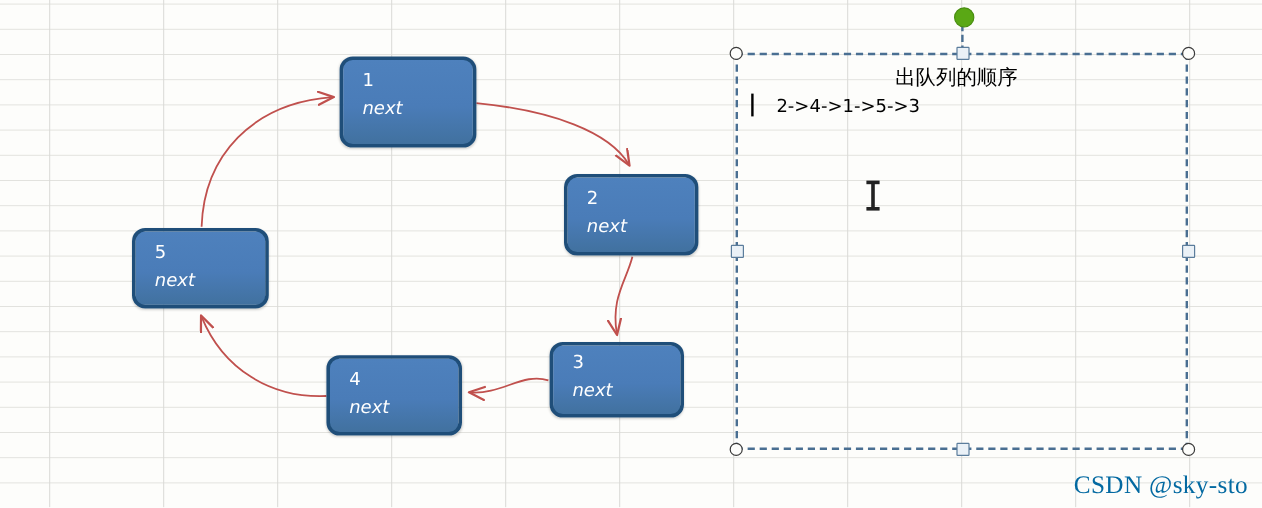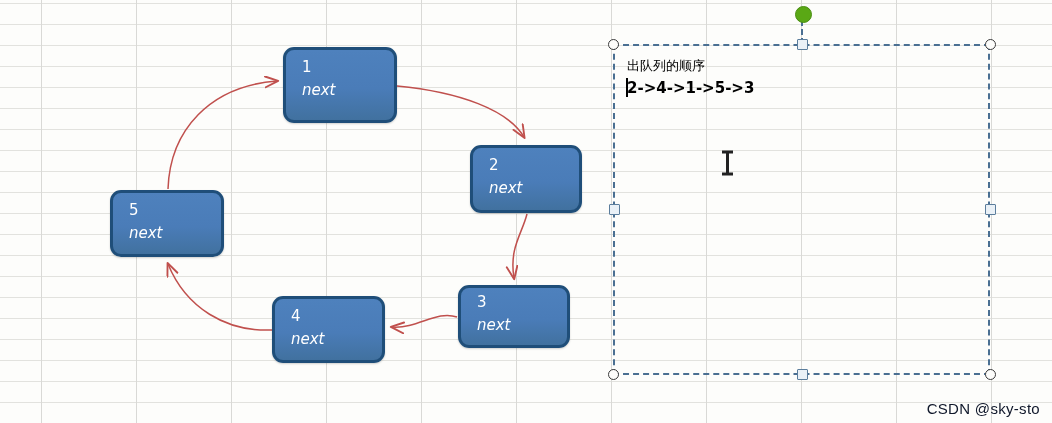--- a/index.html
+++ b/index.html
@@ -70,29 +70,31 @@
   }
   #textbox .tb-text {
     position: absolute;
     left: 12px;
     top: 8px;
     width: 340px;
     color: #000000;
     font-family: "DejaVu Sans", sans-serif;
   }
   .tb-line1 {
-    font-size: 13px;
+    font-size: 17px;
     line-height: 23px;
     white-space: nowrap;
+    text-align: center;
   }
   .tb-line2 {
     font-size: 15px;
-    font-weight: bold;
+    font-weight: normal;
     line-height: 22px;
     white-space: nowrap;
+    margin-left: 20px;
   }
   .caret {
     position: absolute;
     left: 11px;
     top: 32px;
     width: 2px;
     height: 19px;
     background: #000;
   }
 
@@ -140,23 +142,23 @@
     top: 150px;
     width: 13px;
     height: 26px;
   }
 
   
   #watermark {
     position: absolute;
     right: 12px;
     bottom: 6px;
-    color: #0f172a;
-    font-size: 15px;
-    font-family: Liberation Sans, sans-serif;
+    color: #0369a1;
+    font-size: 21px;
+    font-family: Liberation Serif, serif;
     letter-spacing: 0.3px;
     white-space: nowrap;
   }
 </style>
 </head>
 <body>
 
 <div id="canvas">
 
   <div id="grid"></div>

